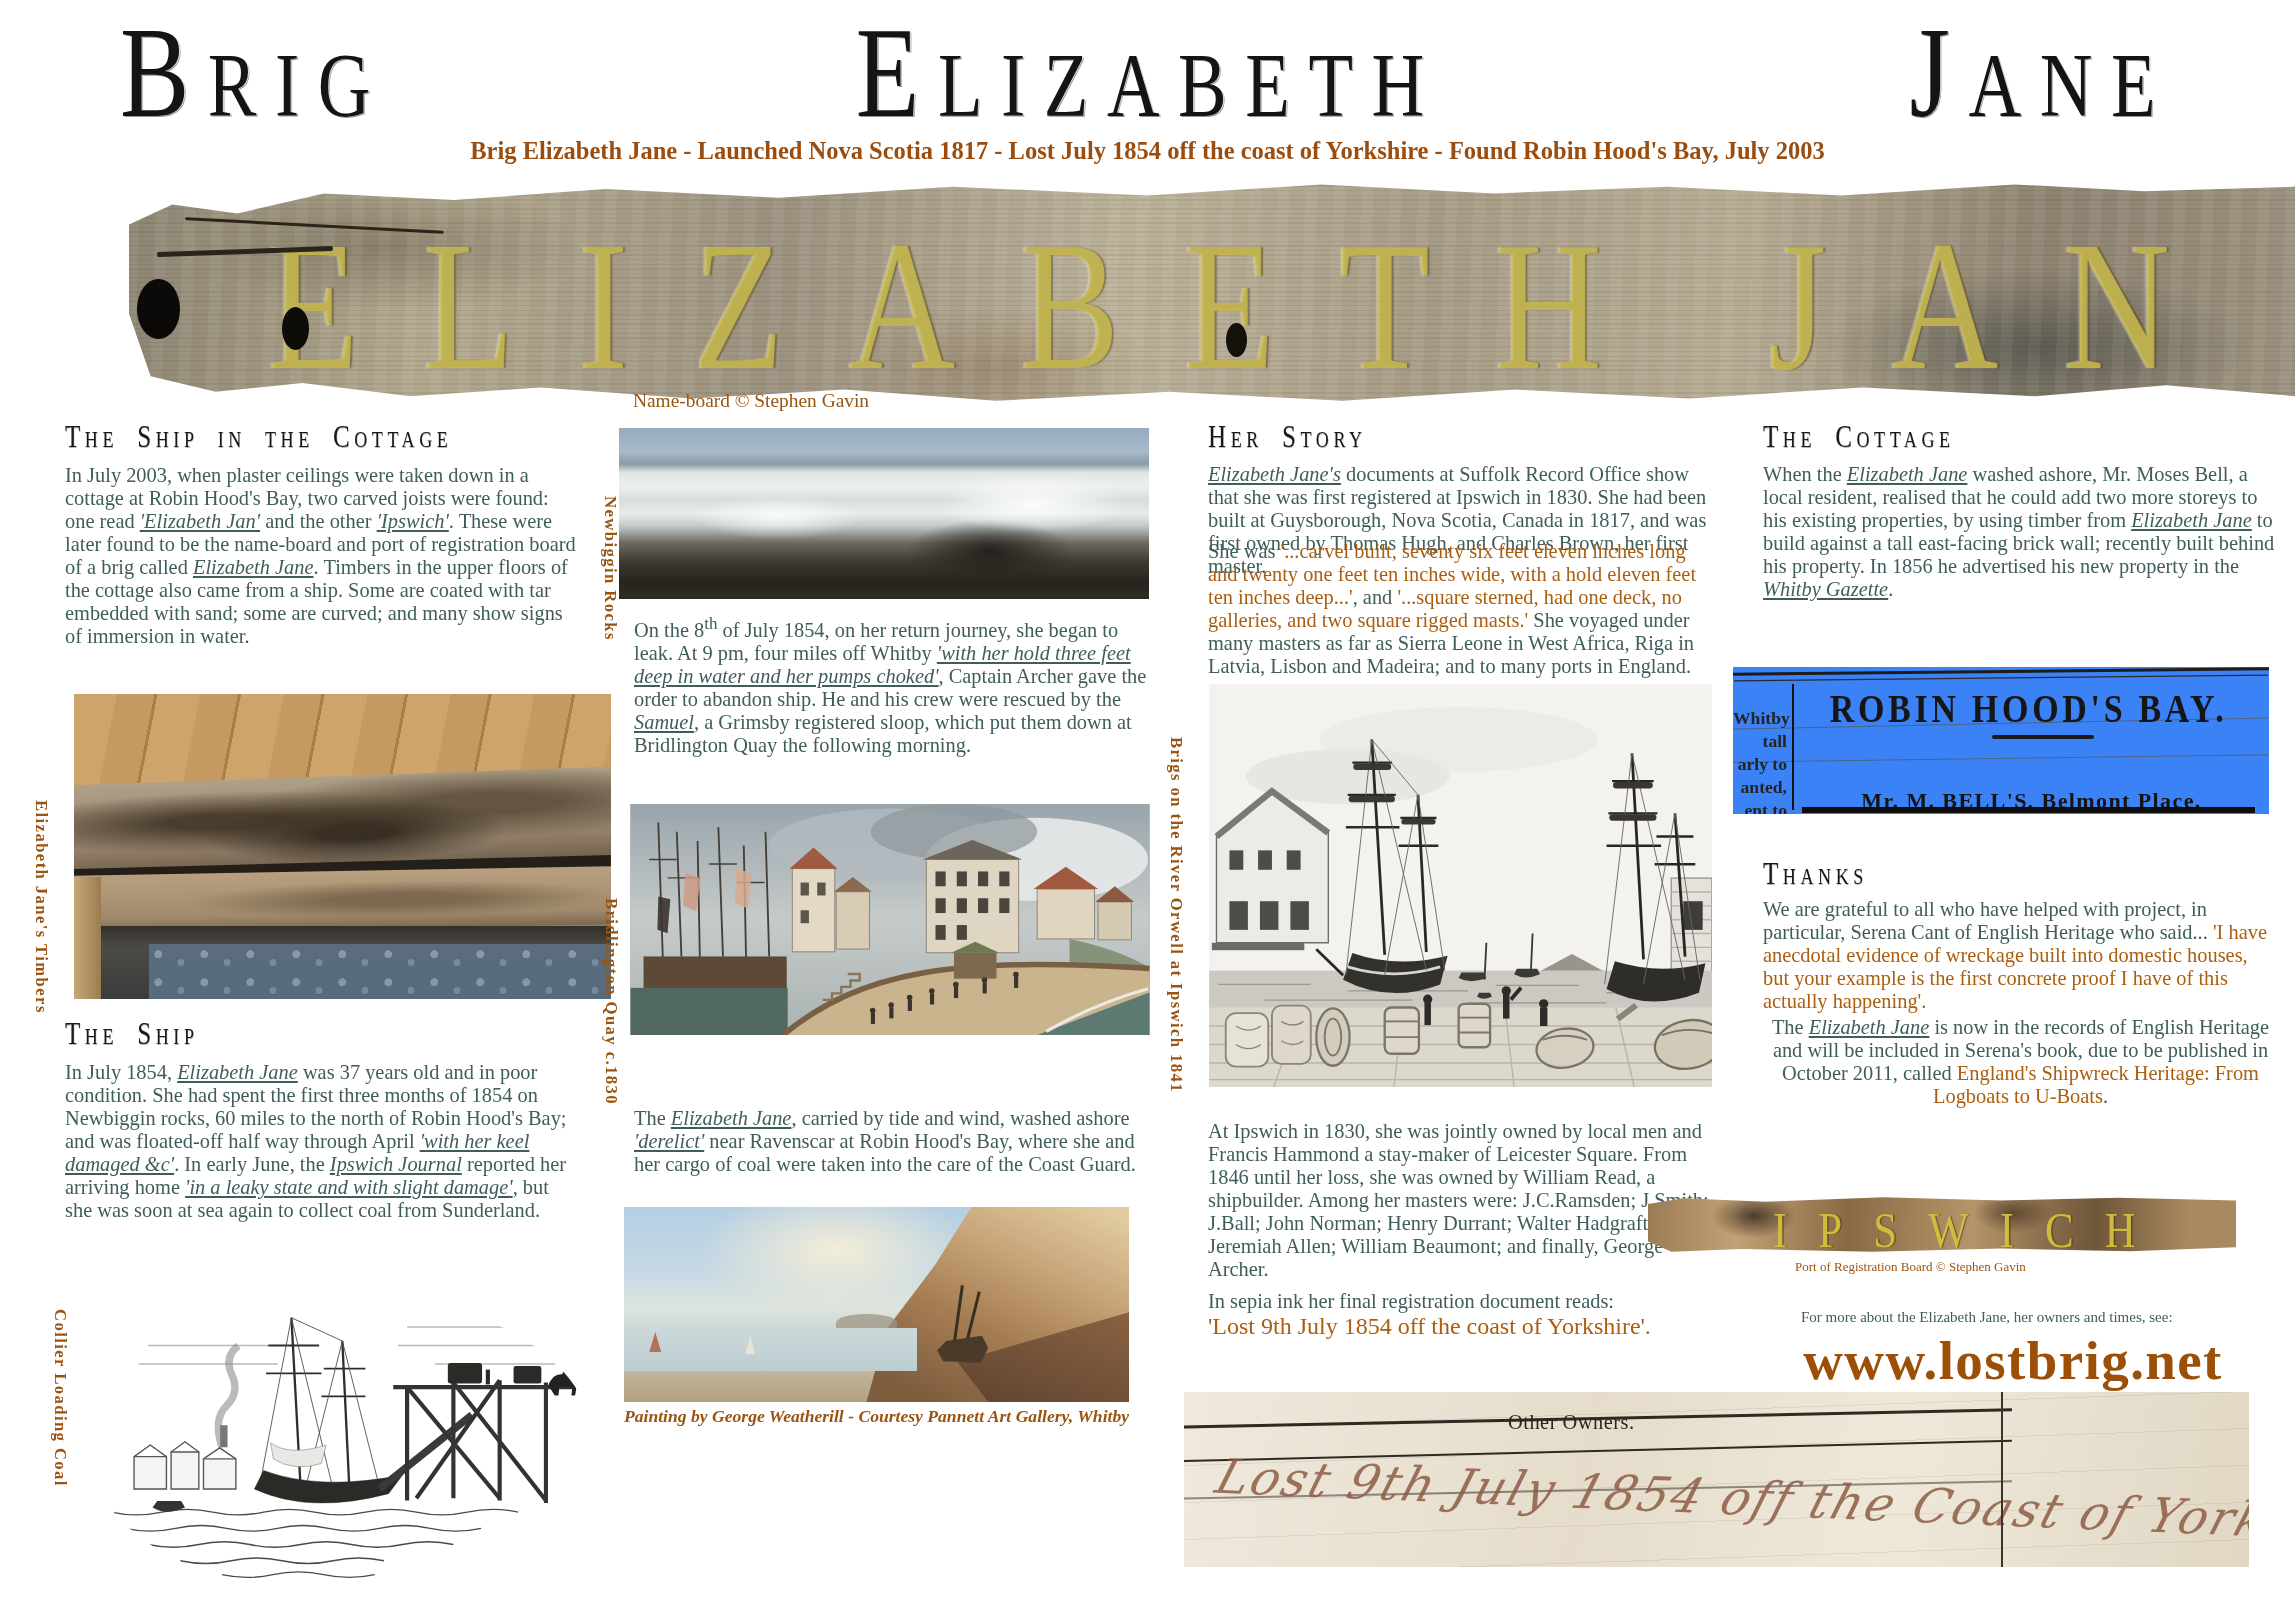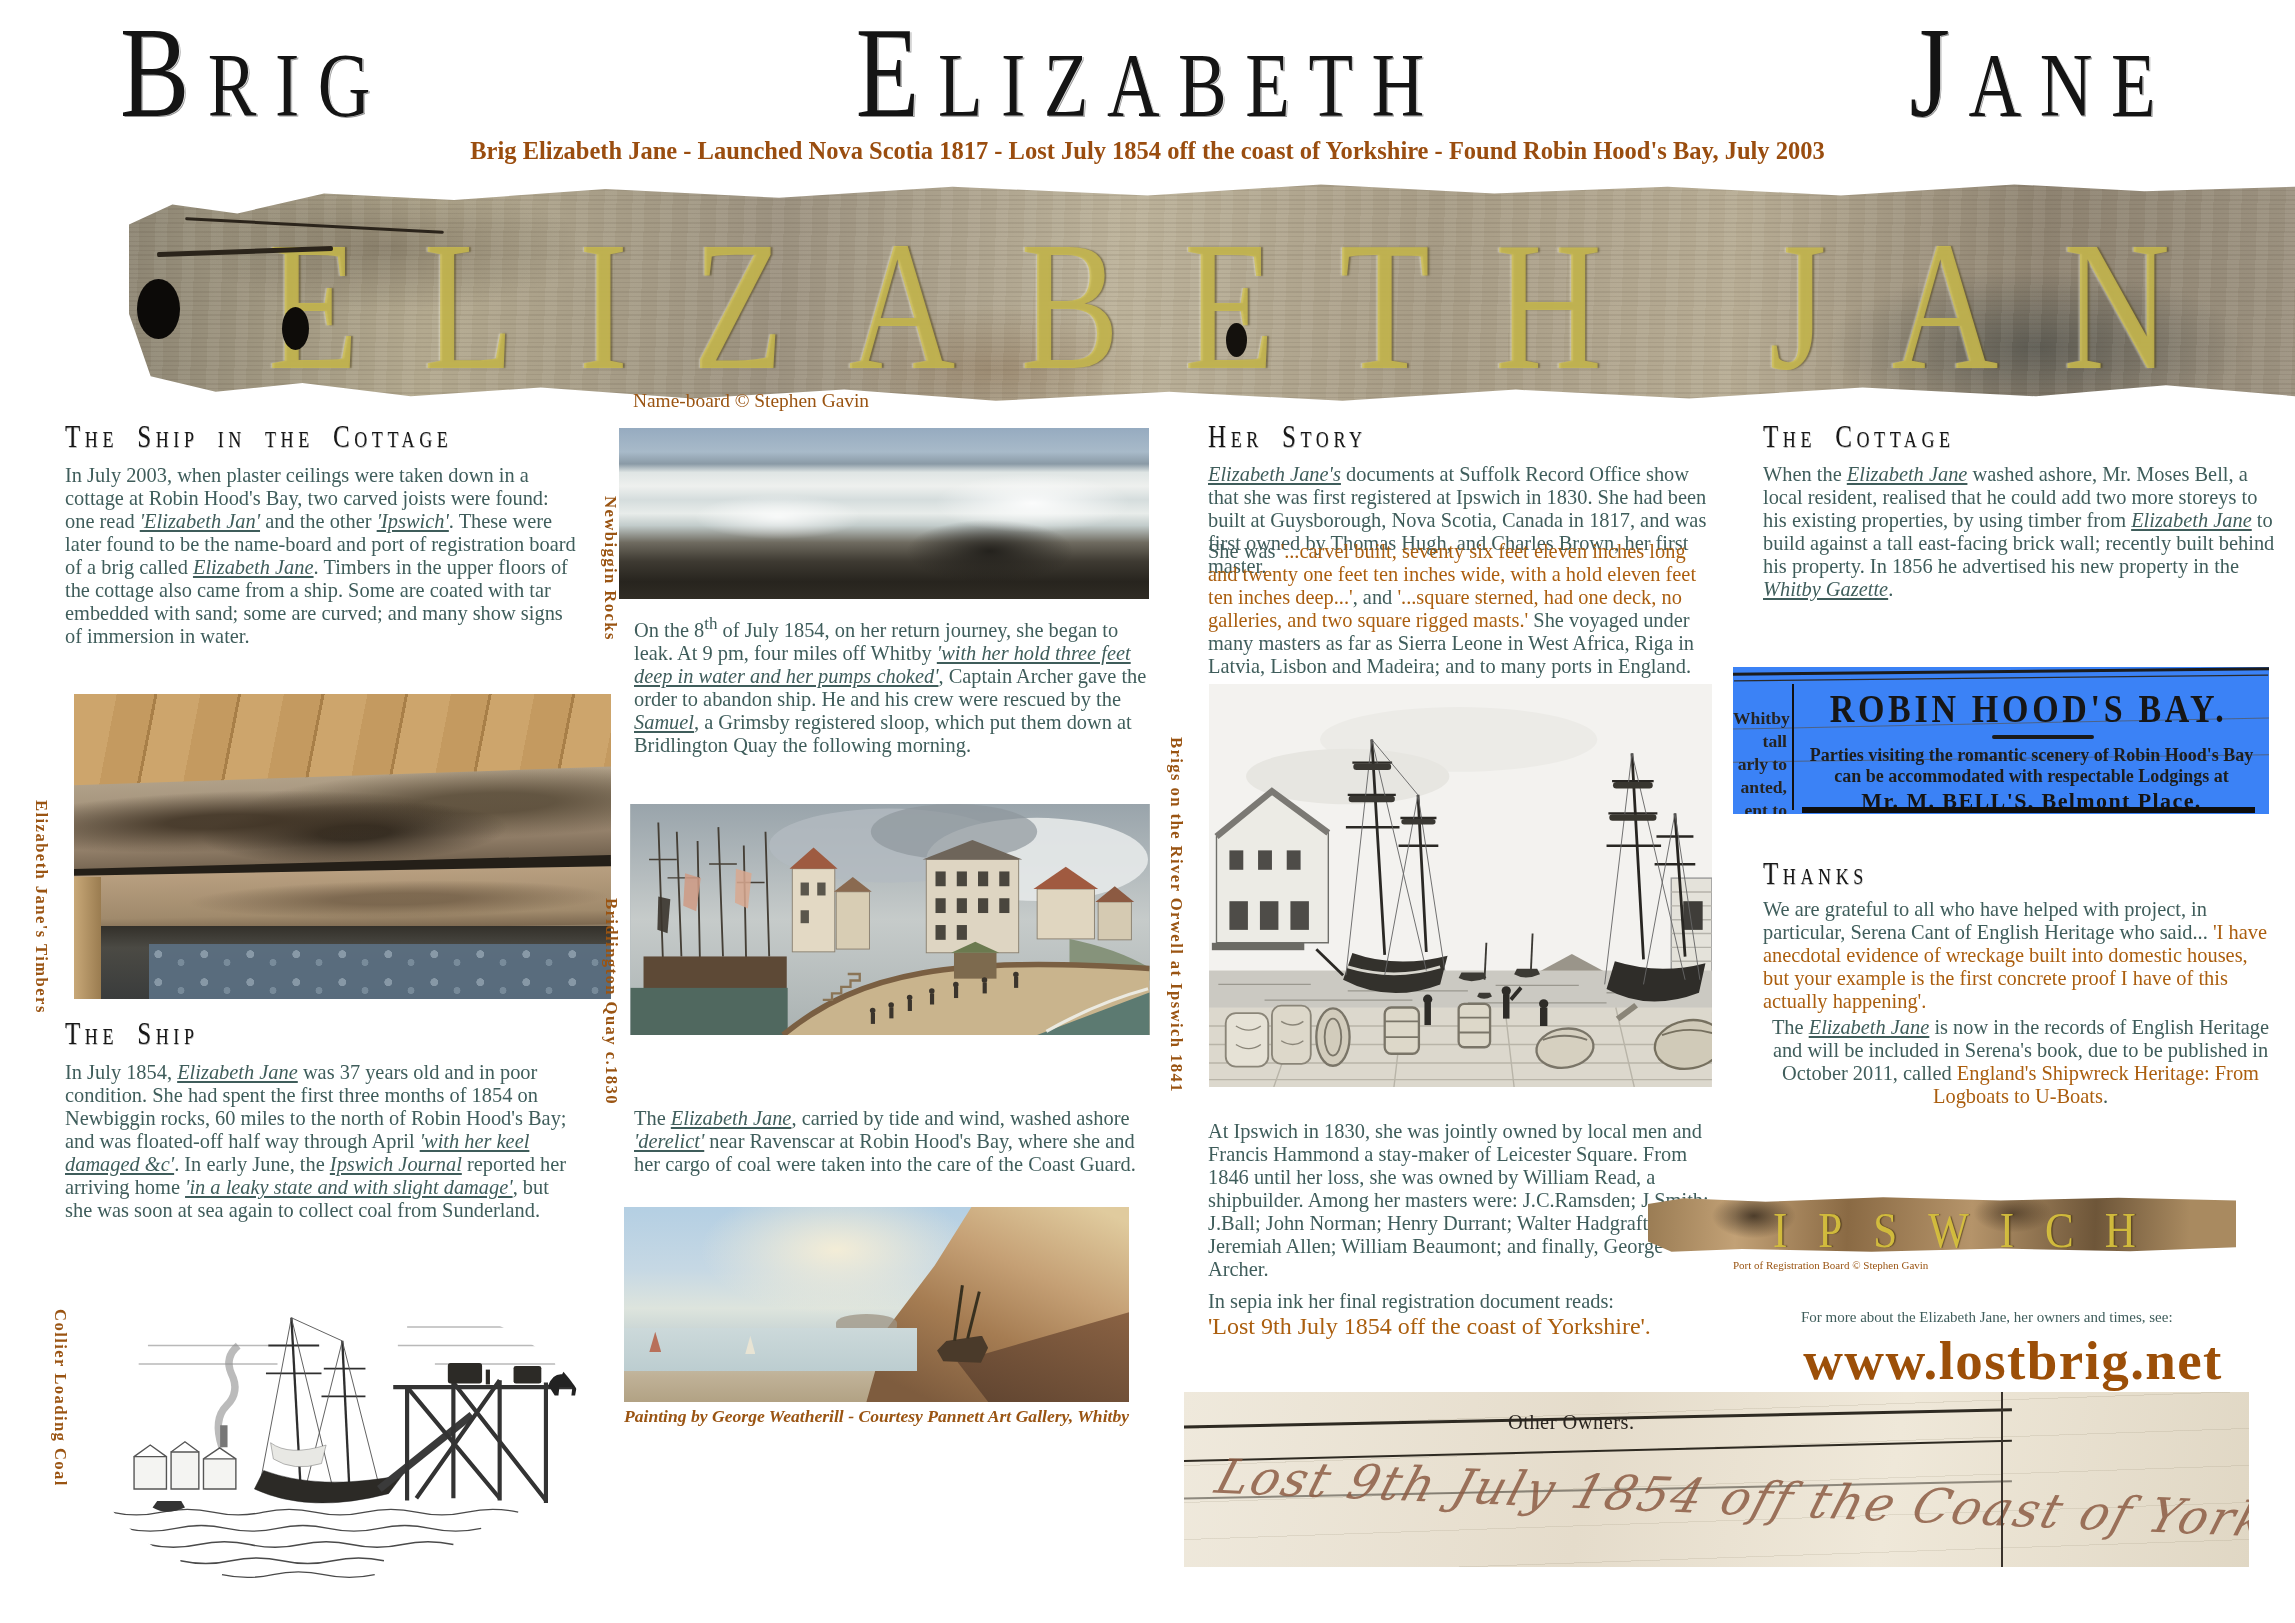--- a/index.html
+++ b/index.html
@@ -491,33 +491,32 @@
   <div class="abs cl-frags">
     <div>Whitby</div>
     <div>tall</div>
     <div>arly to</div>
     <div>anted,</div>
     <div>ent to</div>
 
   </div>
   <div class="abs cl-headline">ROBIN HOOD'S BAY.</div>
   <div class="abs cl-bar-sm"></div>
-  <div class="abs cl-body">Parties visiting the romantic scenery of Robin Hood's Bay can be accommodated with respectable Lodgings at</div>
   <div class="abs cl-line2">Mr. M. BELL'S, Belmont Place.</div>
   <div class="abs cl-bar-bottom"></div>
 </div>
 
 <div class="abs heading" style="left:1763px;top:864px;">Thanks</div>
 <p class="abs body" style="left:1763px;top:898px;width:515px;"><span>We are grateful to all who have helped with project, in particular, Serena Cant of English Heritage who said... </span><span class="q">'I have anecdotal evidence of wreckage built into domestic houses, but your example is the first concrete proof I have of this actually happening'.</span></p>
 <p class="abs body" style="left:1763px;top:1016px;width:515px;text-align:center;"><span>The </span><span class="i">Elizabeth Jane</span><span> is now in the records of English Heritage and will be included in Serena's book, due to be published in October 2011, called </span><span class="q">England's Shipwreck Heritage: From Logboats to U-Boats</span><span>.</span></p>
 
 <div class="abs ipswich">
   <div class="abs ip-text">IPSWICH</div>
 </div>
-<div class="abs caption" style="left:1733px;top:1259px;font-size:11px;">Port of Registration Board © Stephen Gavin</div>
+<div class="abs caption" style="left:1795px;top:1259px;font-size:13px;">Port of Registration Board © Stephen Gavin</div>
 
 <div class="abs more-text">For more about the Elizabeth Jane, her owners and times, see:</div>
 <a class="abs url" href="#" style="text-decoration:none;">www.lostbrig.net</a>
 
 <div class="abs document">
   <div class="abs doc-rule" style="left:-4.6px;top:25px;width:833px;transform:rotate(-1.2deg);"></div>
   <div class="abs doc-rule" style="left:-4.6px;top:58px;width:833px;transform:rotate(-1.4deg);height:2.3px;"></div>
   <div class="abs doc-rule" style="left:-4.6px;top:97px;width:833px;transform:rotate(-1.2deg);height:1.9px;opacity:.5;"></div>
   <div class="abs doc-header">Other Owners.</div>
   <div class="abs doc-script">Lost 9th July 1854 off the Coast of Yorkshire</div>

